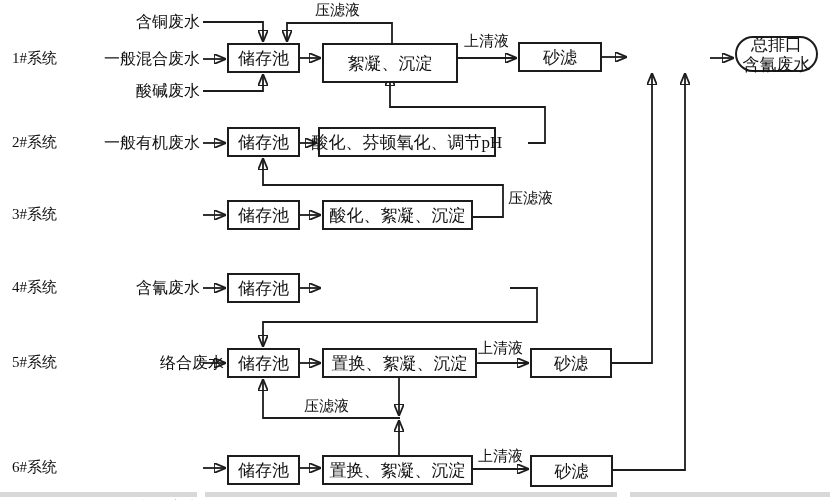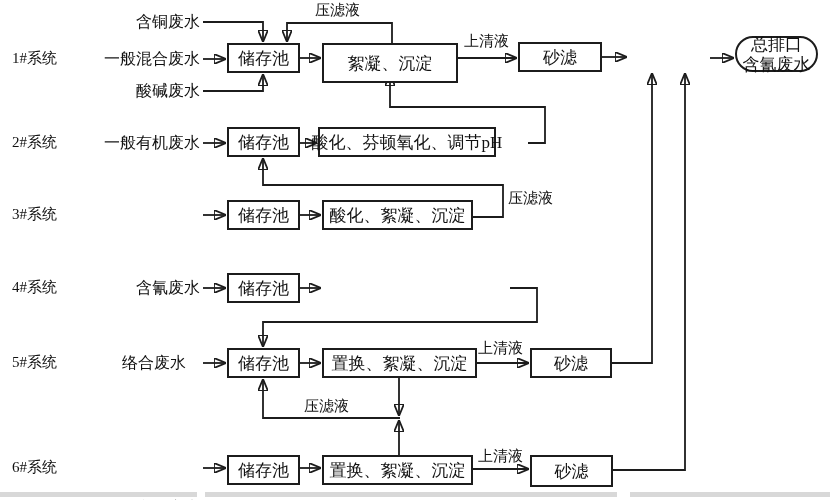--- a/index.html
+++ b/index.html
@@ -94,21 +94,21 @@
   <div class="syslabel" style="left:12px;top:207px;">3#系统</div>
   <div class="syslabel" style="left:12px;top:280px;">4#系统</div>
   <div class="syslabel" style="left:12px;top:355px;">5#系统</div>
   <div class="syslabel" style="left:12px;top:460px;">6#系统</div>
 
   <div class="inlabel" style="right:630px;top:14px;">含铜废水</div>
   <div class="inlabel" style="right:630px;top:51px;">一般混合废水</div>
   <div class="inlabel" style="right:630px;top:83px;">酸碱废水</div>
   <div class="inlabel" style="right:630px;top:135px;">一般有机废水</div>
   <div class="inlabel" style="right:630px;top:280px;">含氰废水</div>
-  <div class="inlabel" style="right:644px;top:355px;">络合废水</div>
+  <div class="inlabel" style="right:606px;top:355px;">络合废水</div>
   <div class="inlabel" style="right:630px;top:460px;margin-top:40px;">含镍废水</div>
 
   <div class="box" style="left:227px;top:43px;width:73px;height:30px;">储存池</div>
   <div class="box" style="left:322px;top:43px;width:136px;height:40px;">絮凝、沉淀</div>
   <div class="box" style="left:518px;top:42px;width:84px;height:30px;">砂滤</div>
   <div class="box" style="left:735px;top:36px;width:83px;height:36px;border-radius:23px;">
     <div class="two-line">
       <span>总排口</span>
       <span>含氰废水</span>
     </div>

